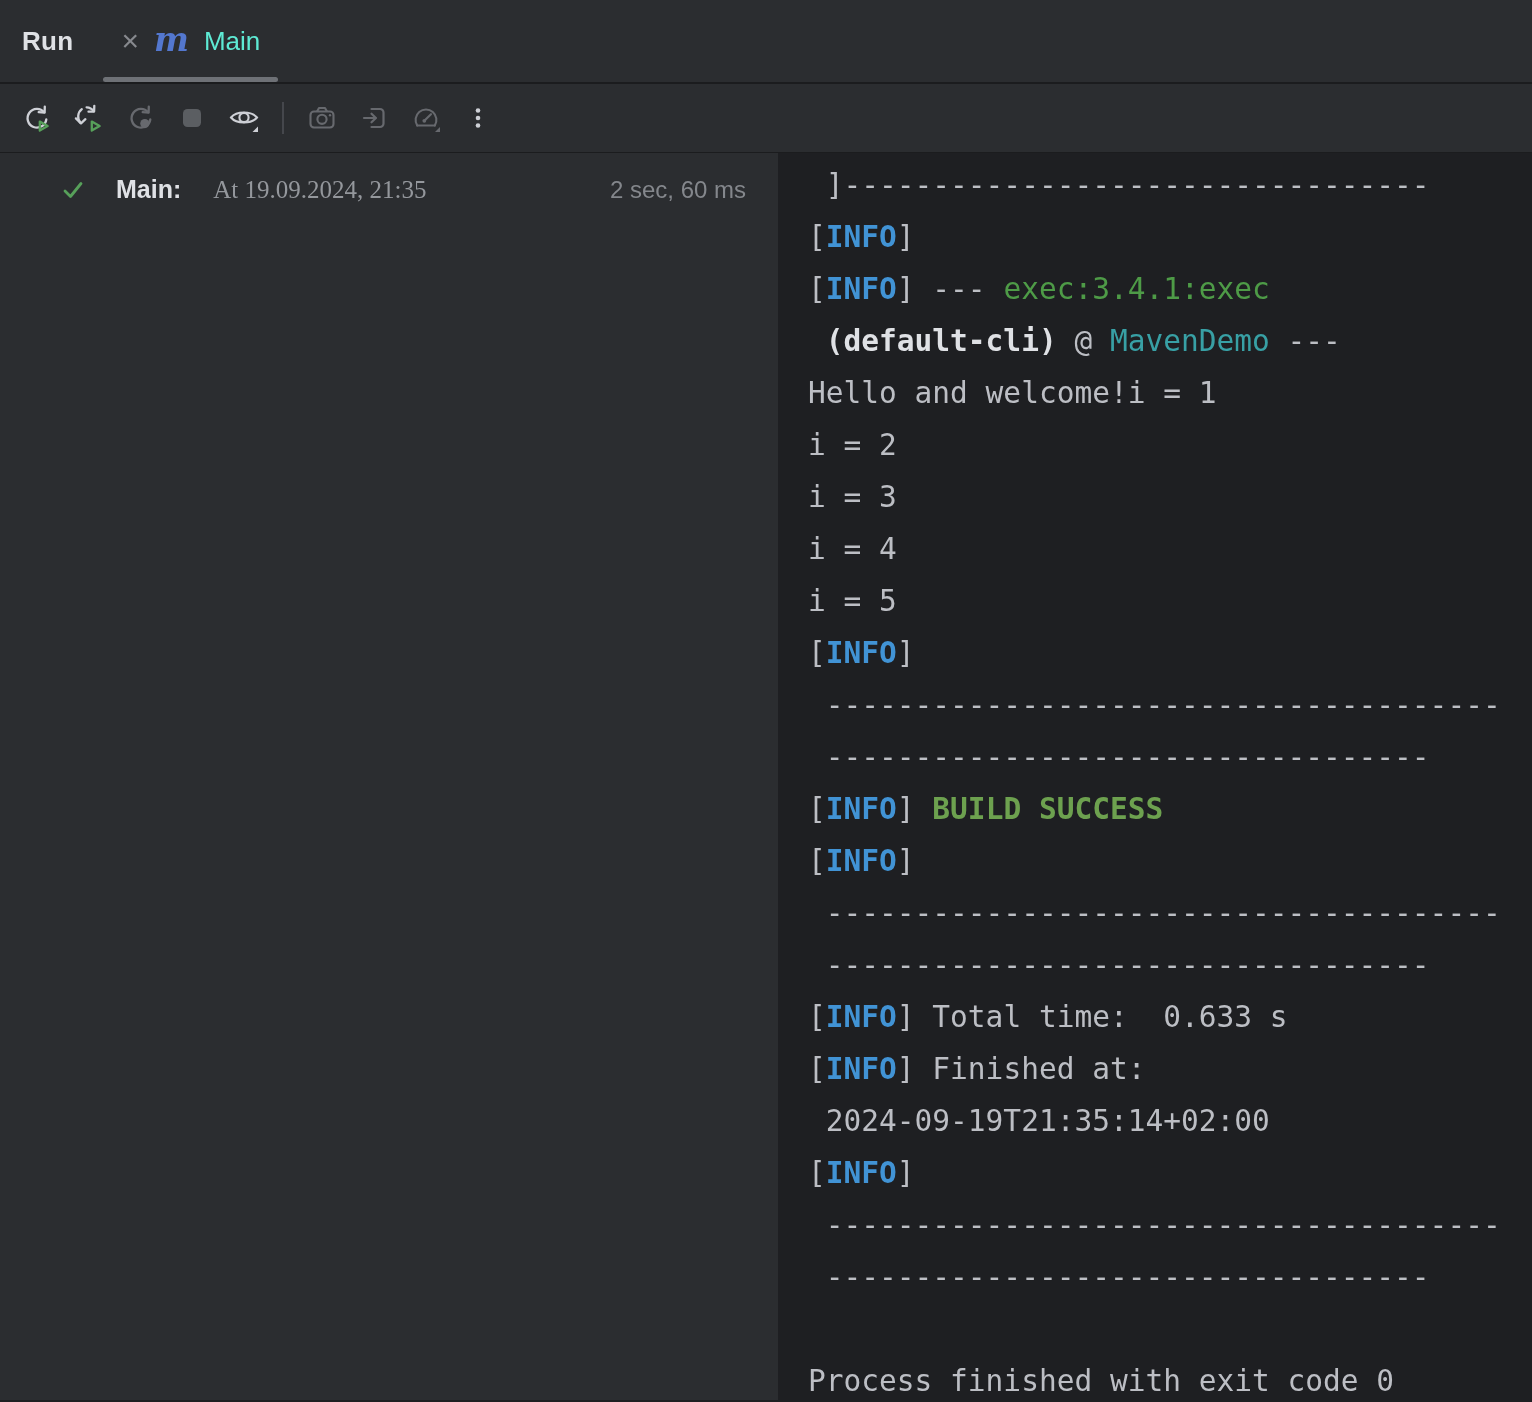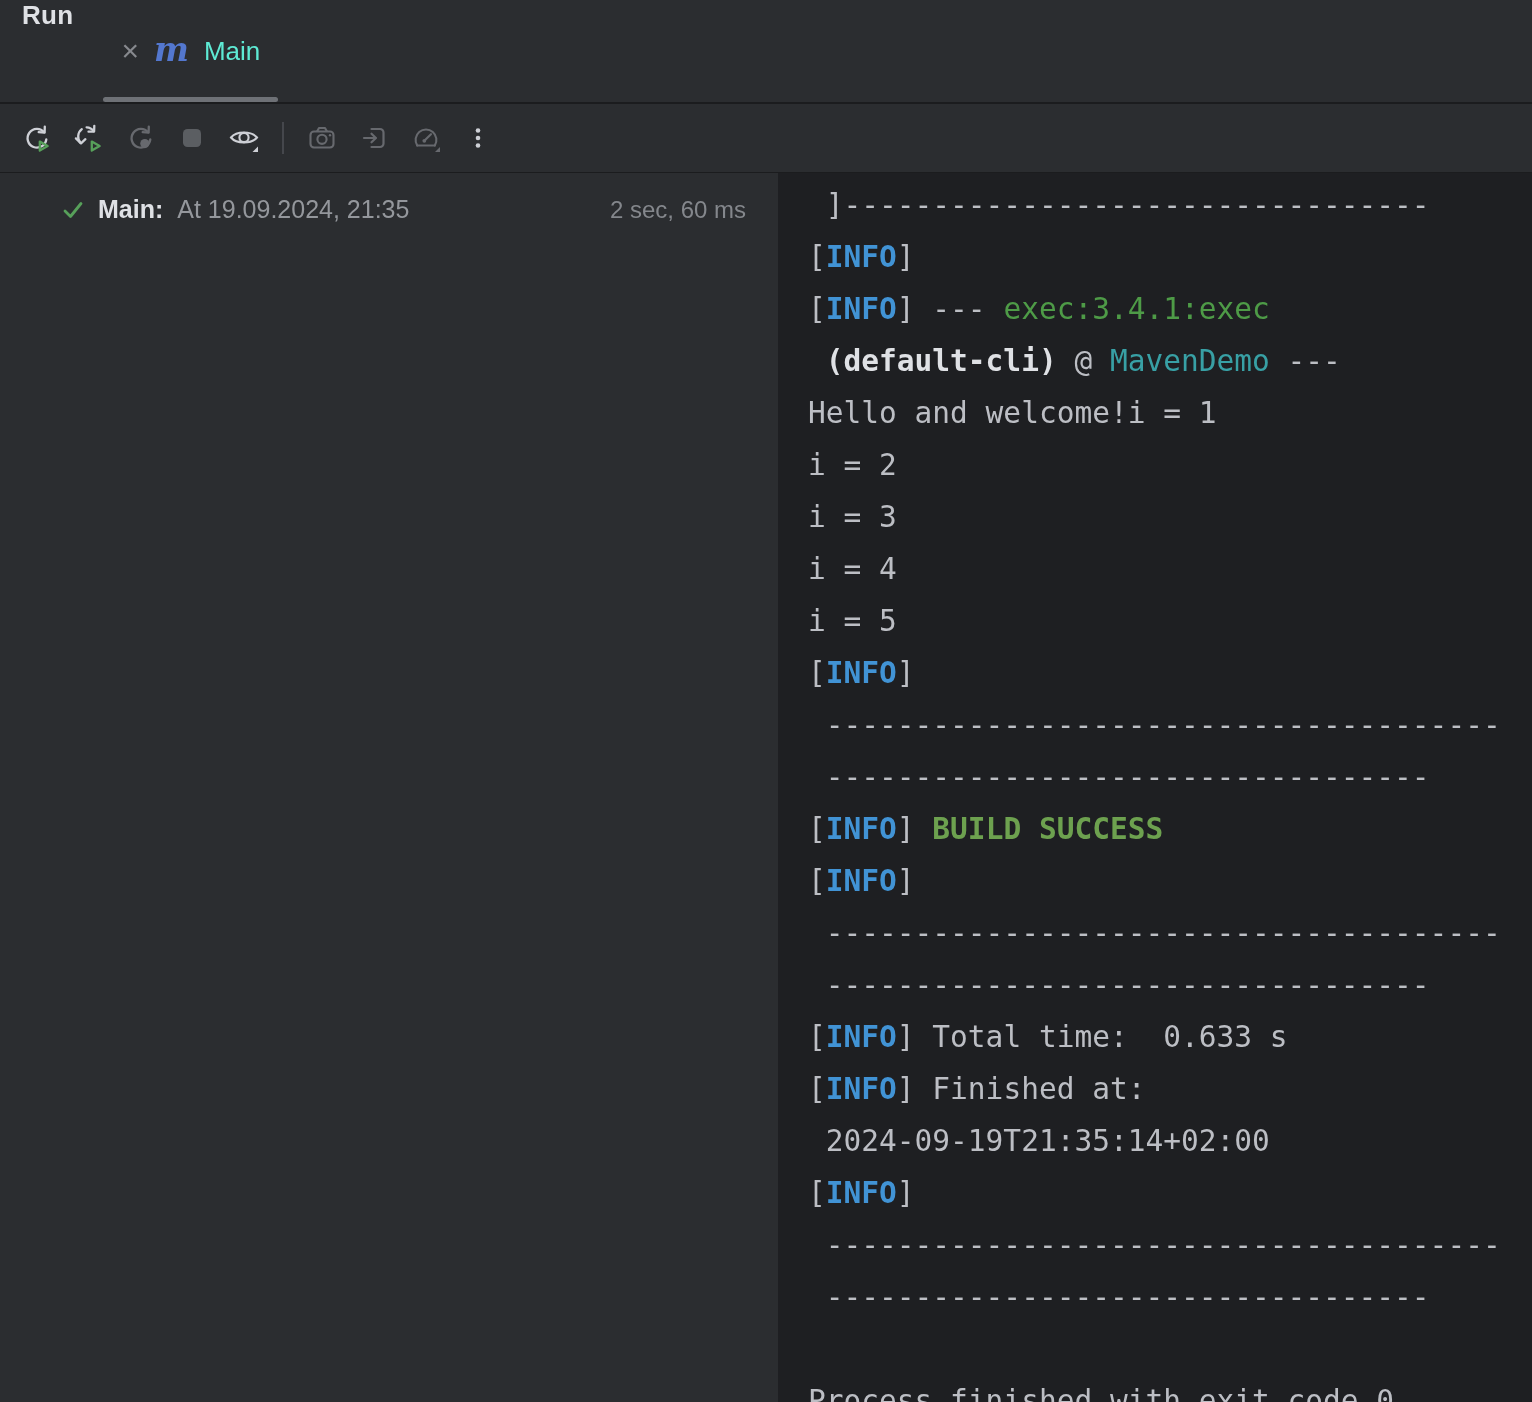--- a/index.html
+++ b/index.html
@@ -1,21 +1,21 @@
 <!DOCTYPE html>
 <html><head>
 <meta charset="utf-8">
 <style>
   * { margin:0; padding:0; box-sizing:border-box; }
   html,body { width:1532px; height:1402px; overflow:hidden; }
   body { background:#1E1F22; font-family:"Liberation Sans", sans-serif; }
 
   
   .tabbar {
-    height:104px; background:#2B2D30; display:flex; 
+    height:84px; background:#2B2D30; display:flex; align-items:center;
     padding-left:22px; border-bottom:2px solid #1B1C1E; position:relative;
   }
   .tw-title { color:#DFE1E5; font-weight:700; font-size:26px; letter-spacing:.3px; }
   .tab {
     position:relative; height:100%; display:flex; align-items:center;
     margin-left:30px; padding:0 18px; gap:15px; cursor:default;
   }
   .tab-close { color:#87898E; font-size:30px; line-height:1; font-weight:400; }
   .maven-m {
     font-family:"DejaVu Serif", serif; font-style:italic; font-weight:700;
@@ -33,25 +33,25 @@
     padding-left:20px; gap:20px; border-bottom:1px solid #1B1C1E;
   }
   .tbtn { width:32px; height:32px; display:flex; align-items:center; justify-content:center; border-radius:6px; position:relative; }
   .tsep { width:2px; height:32px; background:#45474C; margin:0 2px; }
 
   
   .content { display:flex; height:1247px; }
   .runs-panel { width:778px; background:#2B2D30; flex:none; }
   .run-item {
     display:flex; align-items:center; margin-top:14px;
-    padding:8px 32px 8px 60px; gap:12px;
+    padding:8px 32px 8px 60px; gap:30px;
   }
   .run-check { flex:none; }
   .run-name { color:#DFE1E5; font-weight:700; font-size:25px; white-space:pre; }
-  .run-time { color:#94979C; font-size:25px; margin-left:2px; white-space:pre; }
+  .run-time { color:#94979C; font-size:25px; margin-left:2px; white-space:pre;font-family:Liberation Serif, serif; }
   .run-duration { margin-left:auto; color:#84878C; font-size:24px; }
 
   .console {
     flex:1; background:#1E1F22; padding:6px 0 0 30px;
     font-family:"DejaVu Sans Mono", monospace; font-size:29.5px;
     line-height:52px; color:#BCBEC4; white-space:pre; overflow:hidden;
   }
   .console-line { height:52px; }
 </style>
 </head>

